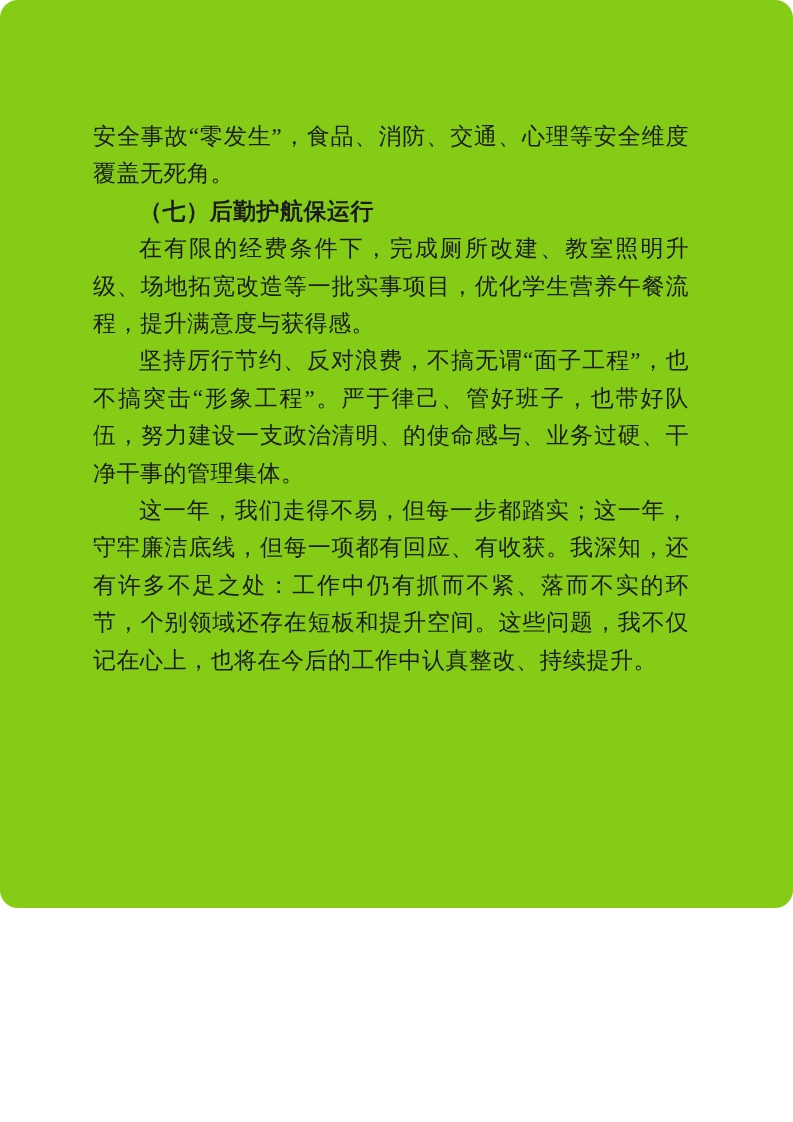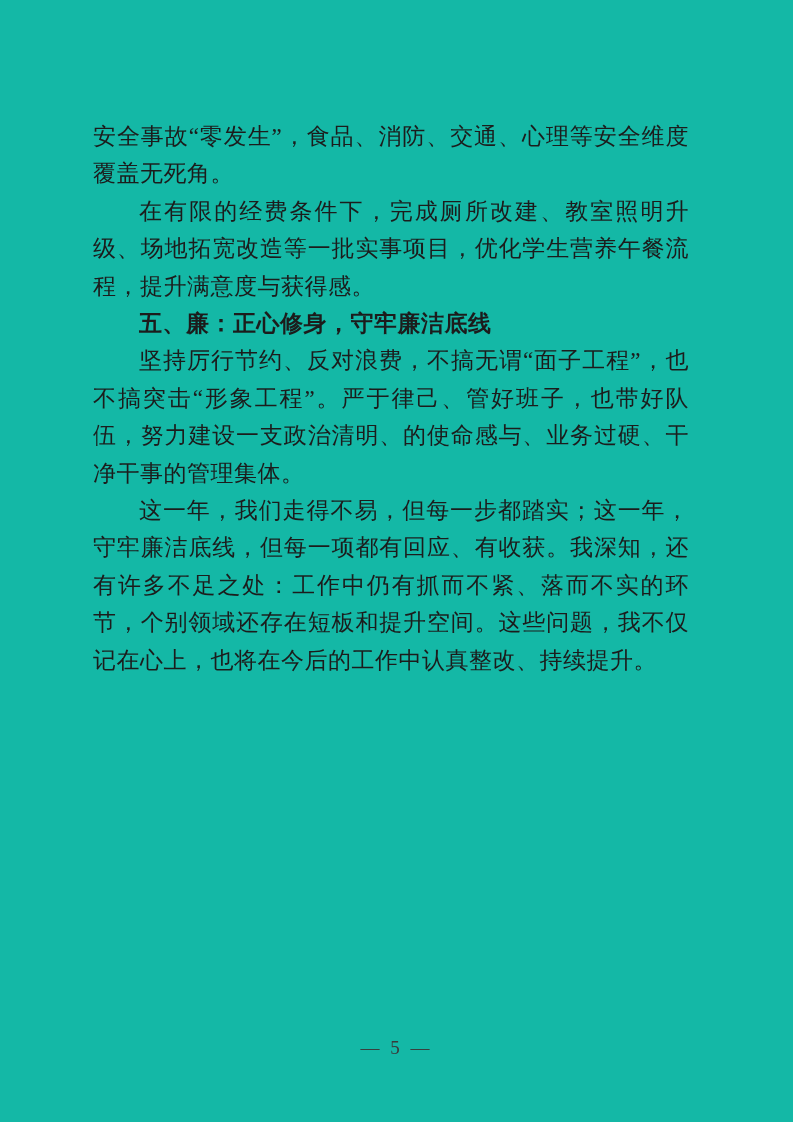--- a/index.html
+++ b/index.html
@@ -3,24 +3,25 @@
 <meta charset="utf-8">
 <style>
   html, body {
     margin: 0;
     padding: 0;
     background: #ffffff;
   }
   .page {
     position: relative;
     width: 793px;
-    height: 1122px;
-    background: #14b8a6;
+    height: 908px;
+    background: #84cc16;
     overflow: hidden;
     font-family: "Liberation Serif", "DejaVu Serif", serif;
+    border-radius: 18px;
   }
   .content {
     position: absolute;
     left: 93px;
     top: 118px;
     width: 596px;
   }
   .content p {
     margin: 0;
     padding: 0;
@@ -61,24 +62,24 @@
 </style>
 </head>
 <body>
 
 <div class="page">
 
   <div class="content">
 
     <p class="body">安全事故“零发生”，食品、消防、交通、心理等安全维度覆盖无死角。</p>
 
+    <p class="indent h-kai">（七）后勤护航保运行</p>
 
     <p class="indent">在有限的经费条件下，完成厕所改建、教室照明升级、场地拓宽改造等一批实事项目，优化学生营养午餐流程，提升满意度与获得感。</p>
 
-    <p class="indent h-hei">五、廉：正心修身，守牢廉洁底线</p>
 
 
     <p class="indent">坚持厉行节约、反对浪费，不搞无谓“面子工程”，也不搞突击“形象工程”。严于律己、管好班子，也带好队伍，努力建设一支政治清明、的使命感与、业务过硬、干净干事的管理集体。</p>
 
 
     <p class="indent">这一年，我们走得不易，但每一步都踏实；这一年，守牢廉洁底线，但每一项都有回应、有收获。我深知，还有许多不足之处：工作中仍有抓而不紧、落而不实的环节，个别领域还存在短板和提升空间。这些问题，我不仅记在心上，也将在今后的工作中认真整改、持续提升。</p>
 
 
   </div>
 

